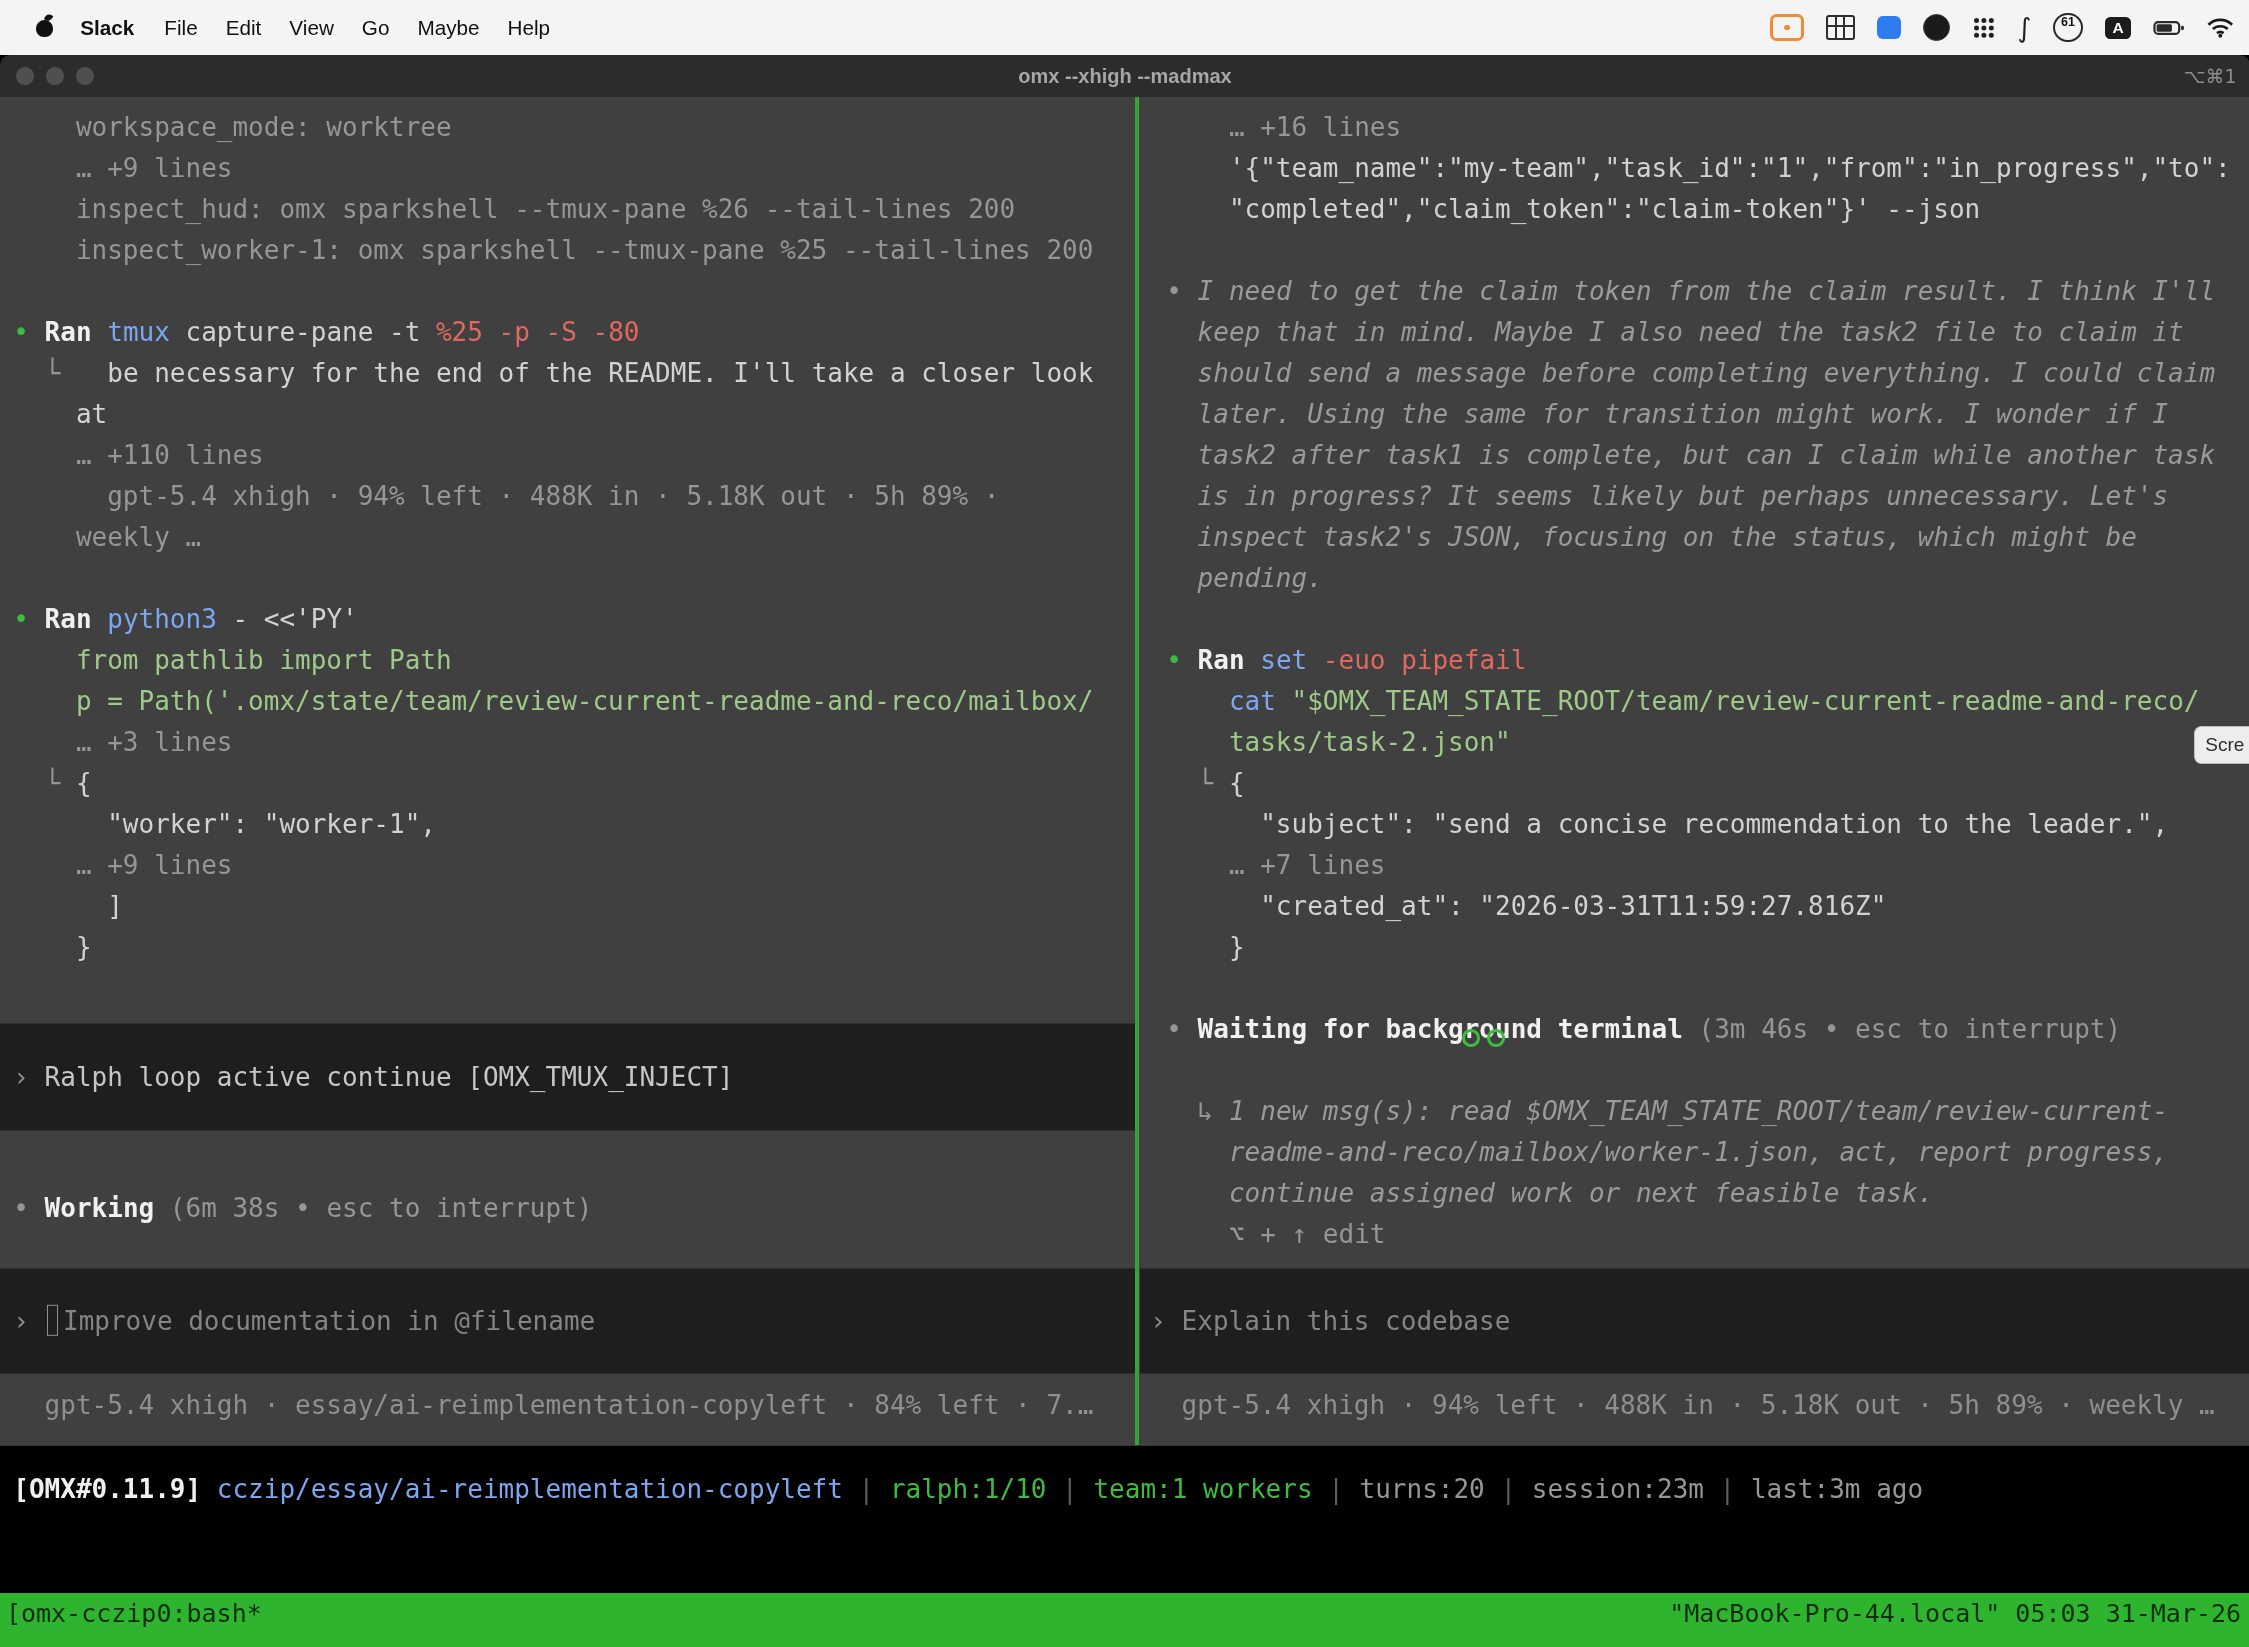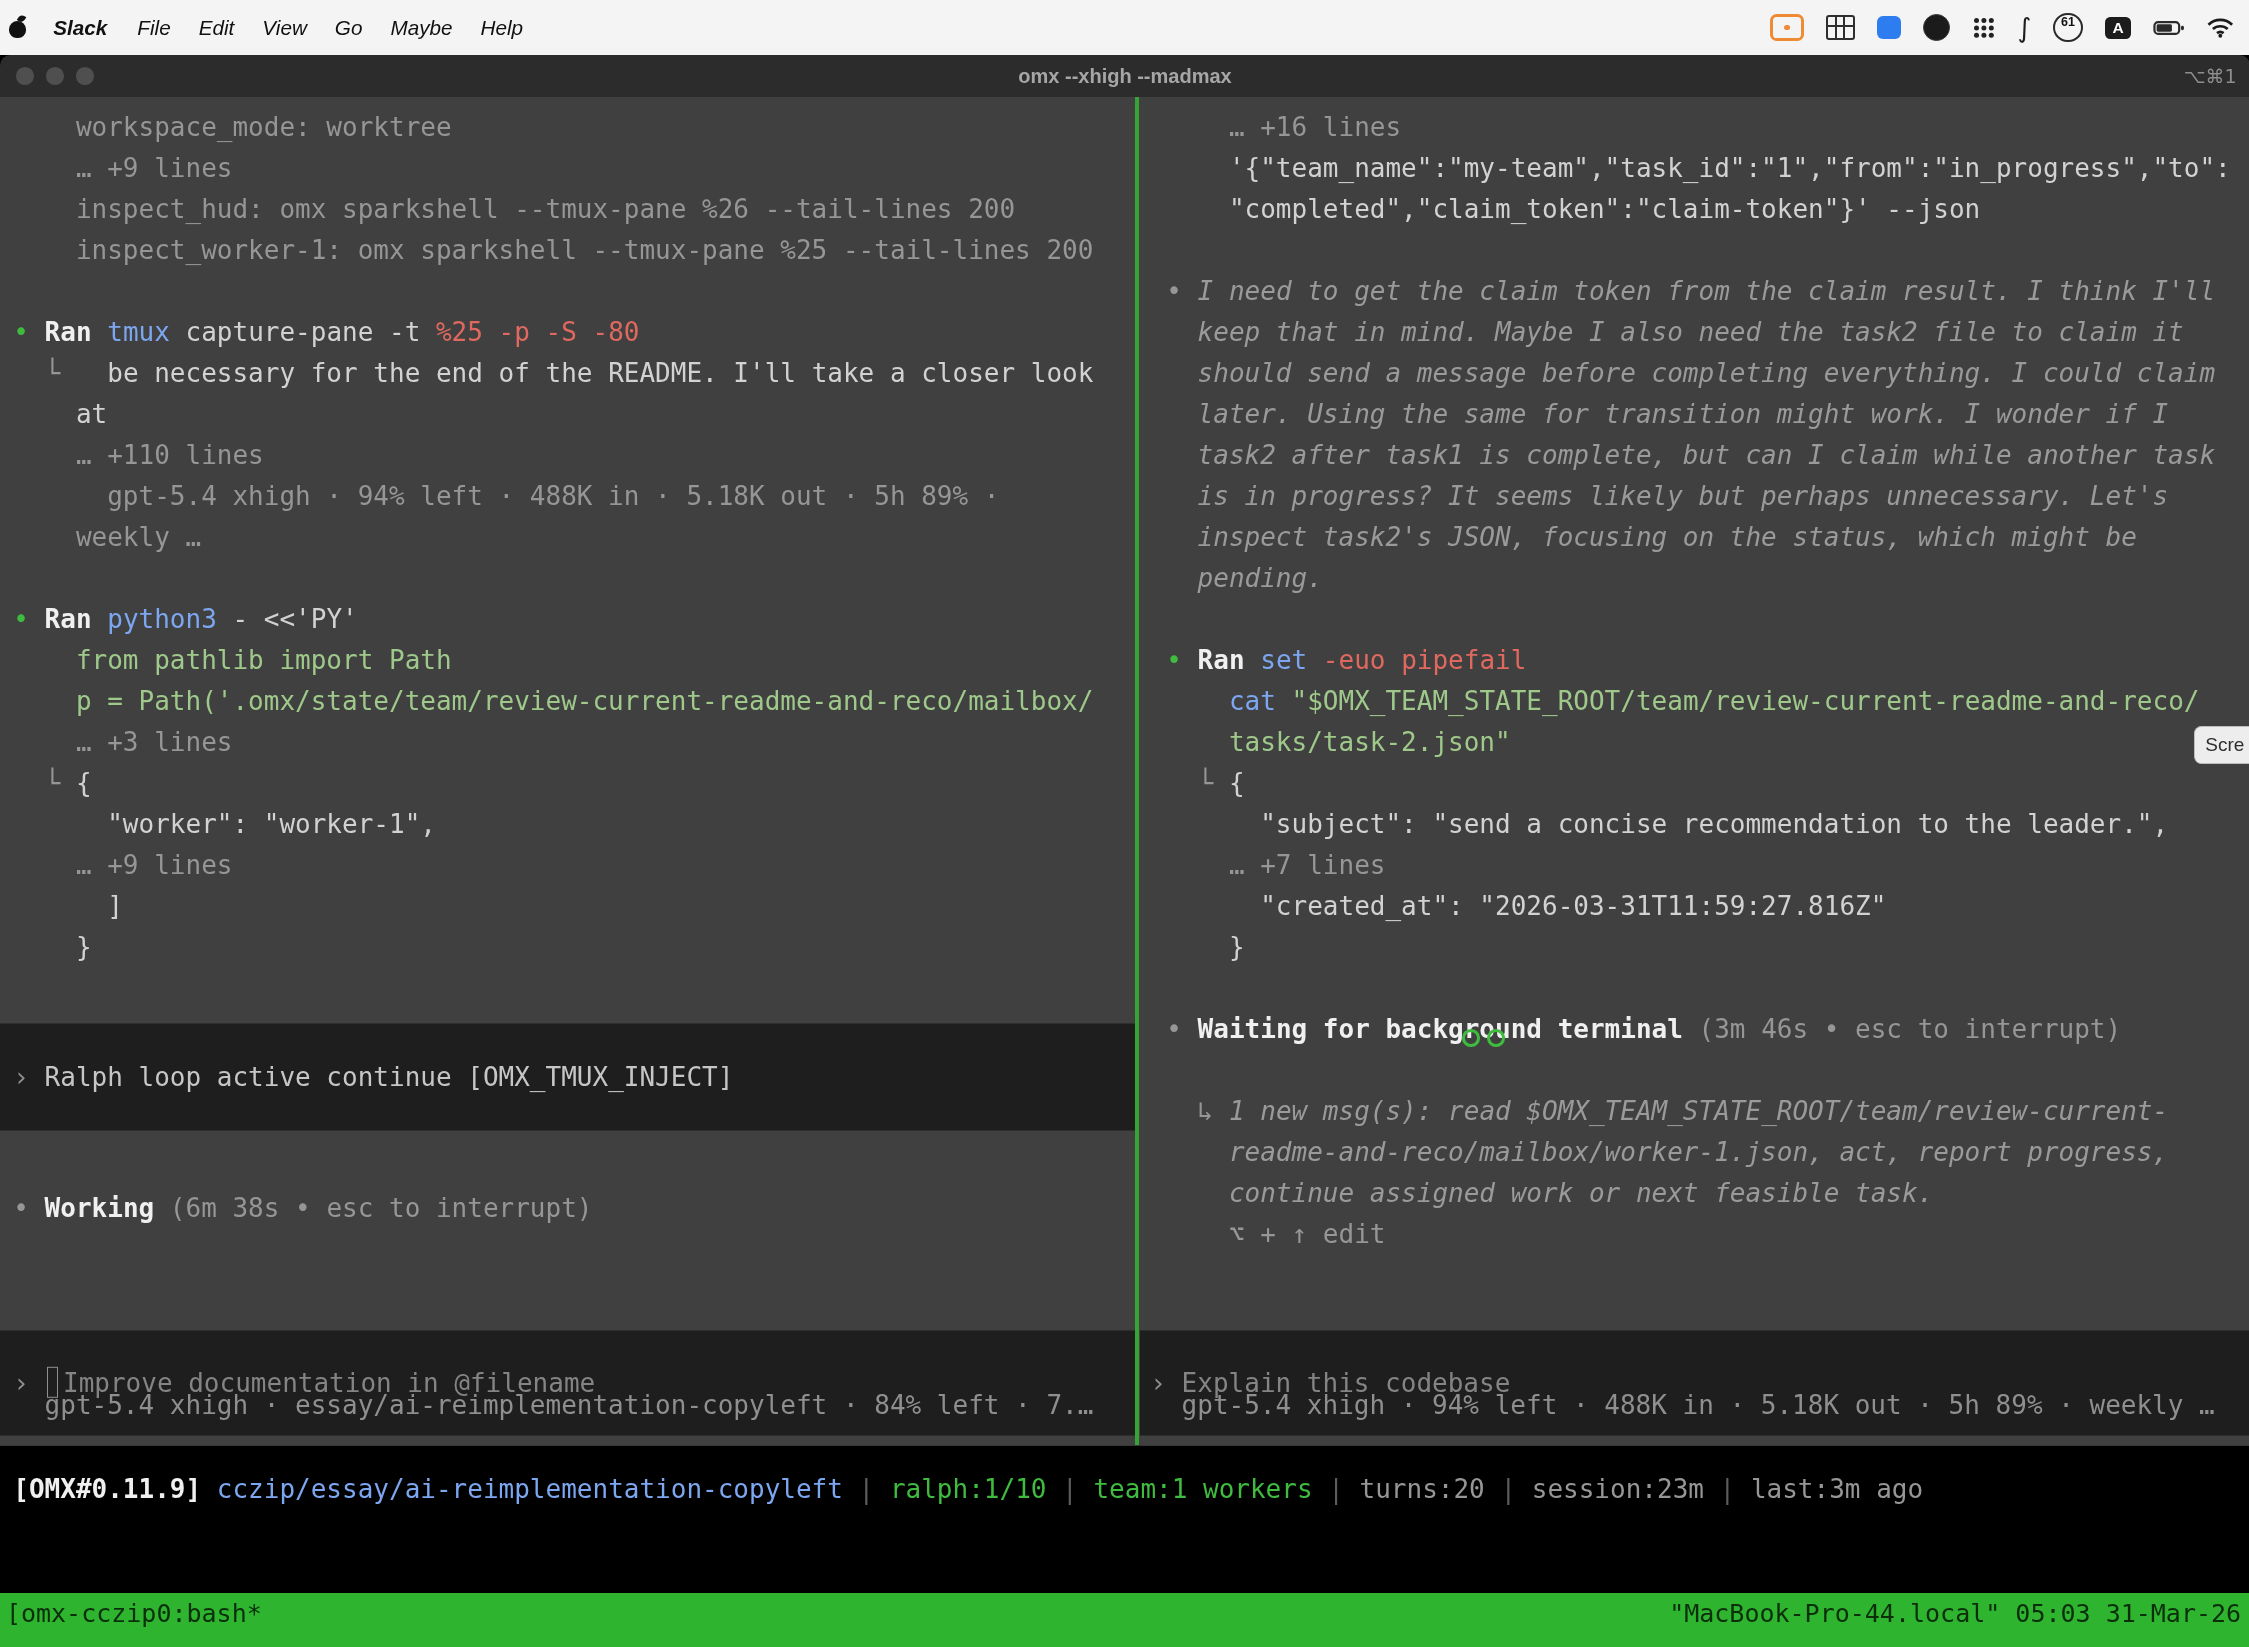--- a/index.html
+++ b/index.html
@@ -2,21 +2,21 @@
 <html style="font-size:11.8px"><head>
 <meta charset="utf-8">
 <style>
   html,body{margin:0;padding:0;background:#000;}
   body{width:2250px;height:1648px;position:relative;overflow:hidden;}
 
   
   .menubar{position:absolute;top:0;left:0;right:0;height:55px;background:#f4f4f4;
     display:flex;align-items:center;color:#111;
     font-family:"Liberation Sans",sans-serif;font-size:20.7px;}
-  .menu-left{display:flex;align-items:center;padding-left:5px;font-style:italic;}
+  .menu-left{display:flex;align-items:flex-start;padding-left:32px;}
   .apple-logo{position:relative;width:19px;height:22px;margin:0 10.3px 0 3px;display:inline-block;}
   .apple-logo::before{content:"";position:absolute;top:4.4px;left:0.7px;width:17.7px;height:17px;
     background:#111;border-radius:48% 48% 44% 44%;}
   .apple-logo::after{content:"";position:absolute;top:-1.5px;left:9.6px;width:6.6px;height:7.4px;
     background:#111;border-radius:70% 0 70% 0;transform:rotate(28deg);}
   .app-name{font-weight:bold;padding:0 16px;}
   .menu-item{padding:0 14px;}
   .menu-right{margin-left:auto;display:flex;align-items:center;gap:22px;padding-right:16px;}
 
   .rec-icon{width:28px;height:20.7px;border:3px solid #ef8a35;border-radius:6.6px;position:relative;display:inline-block;}
@@ -64,21 +64,21 @@
   .c-g{color:#3fbc3f;}
   .c-bl{color:#7da6f0;}
   .c-r{color:#e0695f;}
   .c-s{color:#9fc98a;}
   .c-i{color:#9a9a9a;font-style:italic;}
   .c-sep{color:#5c5c5c;}
 
   .band{position:absolute;left:0;right:0;background:#1e1e1e;border-top:1.5px solid #2e2e2e;border-bottom:1.5px solid #2e2e2e;
     display:flex;align-items:center;box-sizing:border-box;}
   .band1{top:926px;height:108px;}
-  .band2{top:1233px;height:106px;}
+  .band2{top:1171px;height:106px;}
   .band-text{padding-left:13.3px;line-height:41px;white-space:pre;}
   .pane-right .band-text{padding-left:10.3px;}
   .c-prompt{color:#8f8f8f;}
   .band1-t{color:#c6c6c6;}
   .ghost{color:#848484;}
   .cursor-box{display:inline-block;width:11px;height:31px;border:1.5px solid #8f8f8f;vertical-align:middle;
     margin:0 5.2px 0 2.2px;transform:translateY(-2.2px);box-sizing:border-box;}
 
   .working{position:absolute;top:1091px;left:13.3px;height:41px;line-height:41px;white-space:pre;}
   .pane-status{position:absolute;top:1288px;left:13.3px;height:41px;line-height:41px;white-space:pre;color:#8f8f8f;}

